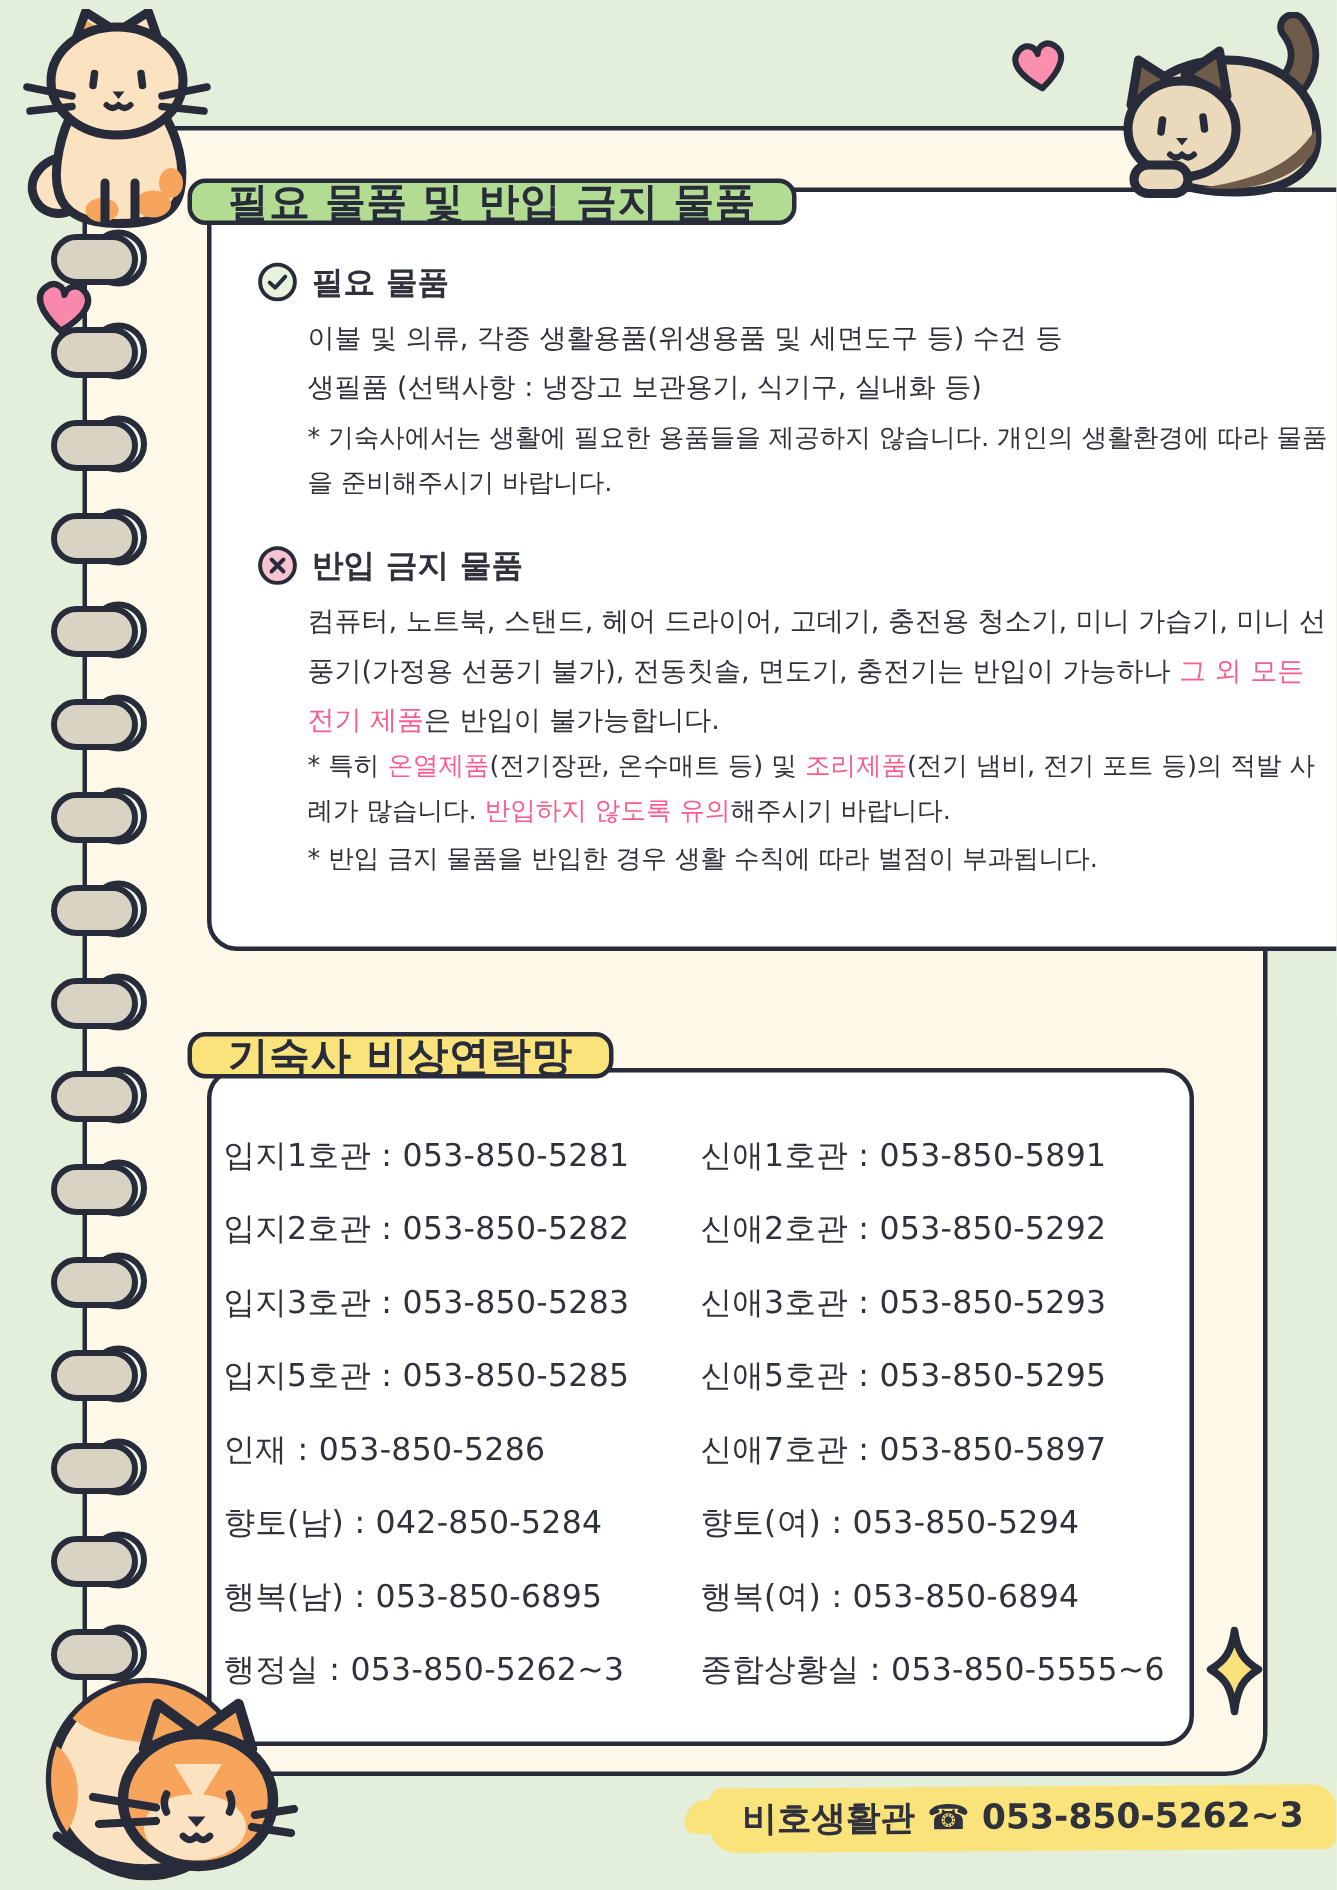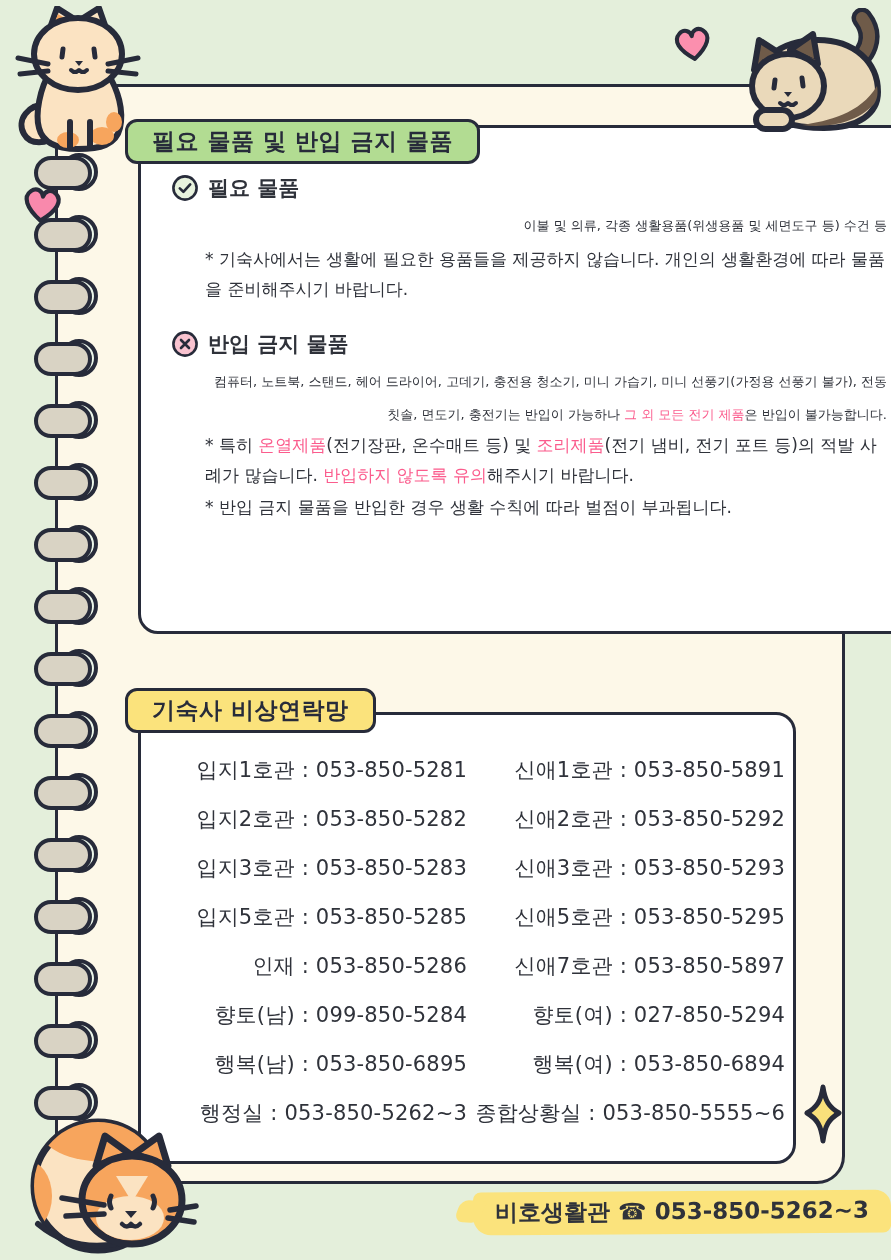--- a/index.html
+++ b/index.html
@@ -25,41 +25,41 @@
 
   
   .rings{position:absolute;left:0;top:0;width:110px;height:1260px;}
   .ring{position:absolute;left:0;top:0;width:110px;height:44px;}
   .ring .hole{position:absolute;left:60px;top:-3px;width:38px;height:38px;border-radius:50%;
               background:var(--ringhole);border:4px solid var(--ink);}
   .ring .coil{position:absolute;left:34px;top:0;width:58px;height:34px;border-radius:17px;
               background:var(--ringfill);border:4px solid var(--ink);}
 
   
-  .badge{position:absolute;display:flex;align-items:center;height:45px;padding:0 24px;
-         border:3.5px solid var(--ink);border-radius:12px;font-size:23px;font-weight:bold;
+  .badge{position:absolute;display:flex;align-items:center;height:31px;padding:0 24px;
+         border:3.5px solid var(--ink);border-radius:12px;font-size:27px;font-weight:bold;
          color:var(--ink);z-index:6;letter-spacing:.5px;}
   .badge.green{left:125px;top:119px;background:var(--green);}
   .badge.yellow{left:125px;top:688px;background:var(--yellow);}
 
   
   .card{position:absolute;background:var(--card);border:3.5px solid var(--ink);border-radius:20px;z-index:4;}
   .card.items{left:138px;top:125px;width:776px;height:509px;padding:46px 24px 0 30px;}
   .card.contacts{left:138px;top:712px;width:658px;height:452px;padding:40px 8px 0 8px;}
 
   .section-head{display:flex;align-items:center;gap:9px;font-size:21px;font-weight:bold;color:var(--text);}
   .section-head .icon{flex:0 0 auto;display:flex;}
-  .section-body{margin:7px 0 0 34px;font-size:13px;line-height:33px;color:var(--text);text-align:right;}
+  .section-body{margin:7px 0 0 34px;font-size:18px;line-height:33px;color:var(--text);}
   .section-note{margin:3px 0 0 34px;font-size:17px;line-height:29.5px;color:var(--text);}
   .gap{height:26px;}
   .accent{color:var(--pink);}
 
   
   .contact-grid{display:grid;grid-template-columns:1fr 1fr;row-gap:18px;}
-  .contact-cell{text-align:right;font-size:21px;line-height:31px;color:var(--text);letter-spacing:.2px;}
+  .contact-cell{text-align:left;font-size:21px;line-height:31px;color:var(--text);letter-spacing:.2px;}
 
   
   .footer{position:absolute;left:0;top:1191px;width:891px;text-align:right;z-index:6;}
   .footer .hl{position:relative;display:inline-block;background:var(--yellow);
               padding:5px 22px 7px;border-radius:8px 16px 8px 18px;transform:rotate(-.4deg);
               font-size:23px;font-weight:bold;color:var(--text);}
   .footer .hl::before{content:"";position:absolute;left:-16px;top:8px;width:26px;height:22px;
               background:var(--yellow);border-radius:8px 2px 8px 10px;transform:skewX(-18deg) rotate(4deg);}
 
   .deco{position:absolute;z-index:7;}
@@ -147,20 +147,21 @@
     <div class="section-head">
       <span class="icon">
         <svg width="28" height="28" viewBox="0 0 28 28">
           <circle cx="14" cy="14" r="11.6" fill="#e8f3de" stroke="#272b3a" stroke-width="2.6"></circle>
           <path d="M8.8 14.4 L12.4 17.8 L19.2 10.4" fill="none" stroke="#272b3a" stroke-width="2.6" stroke-linecap="round" stroke-linejoin="round"></path>
         </svg>
       </span>
       <span>필요 물품</span>
     </div>
     <div class="section-body">이불 및 의류, 각종 생활용품(위생용품 및 세면도구 등) 수건 등</div>
+    <div class="section-body" style="margin-top:0;">생필품 (선택사항 : 냉장고 보관용기, 식기구, 실내화 등)</div>
     <div class="section-note">* 기숙사에서는 생활에 필요한 용품들을 제공하지 않습니다. 개인의 생활환경에 따라 물품을 준비해주시기 바랍니다.</div>
 
     <div class="gap"></div>
 
     <div class="section-head">
       <span class="icon">
         <svg width="28" height="28" viewBox="0 0 28 28">
           <circle cx="14" cy="14" r="11.6" fill="#f9c3d0" stroke="#272b3a" stroke-width="2.6"></circle>
           <path d="M10 10 L18 18 M18 10 L10 18" stroke="#272b3a" stroke-width="2.6" stroke-linecap="round"></path>
         </svg>
@@ -181,22 +182,22 @@
       <div class="contact-cell">입지1호관 : 053-850-5281</div>
       <div class="contact-cell">신애1호관 : 053-850-5891</div>
       <div class="contact-cell">입지2호관 : 053-850-5282</div>
       <div class="contact-cell">신애2호관 : 053-850-5292</div>
       <div class="contact-cell">입지3호관 : 053-850-5283</div>
       <div class="contact-cell">신애3호관 : 053-850-5293</div>
       <div class="contact-cell">입지5호관 : 053-850-5285</div>
       <div class="contact-cell">신애5호관 : 053-850-5295</div>
       <div class="contact-cell">인재 : 053-850-5286</div>
       <div class="contact-cell">신애7호관 : 053-850-5897</div>
-      <div class="contact-cell">향토(남) : 099-850-5284</div>
-      <div class="contact-cell">향토(여) : 027-850-5294</div>
+      <div class="contact-cell">향토(남) : 042-850-5284</div>
+      <div class="contact-cell">향토(여) : 053-850-5294</div>
       <div class="contact-cell">행복(남) : 053-850-6895</div>
       <div class="contact-cell">행복(여) : 053-850-6894</div>
       <div class="contact-cell">행정실 : 053-850-5262~3</div>
       <div class="contact-cell">종합상황실 : 053-850-5555~6</div>
     </div>
   </div>
 
   <div class="footer">
     <span class="hl">비호생활관 ☎ 053-850-5262~3</span>
   </div>

